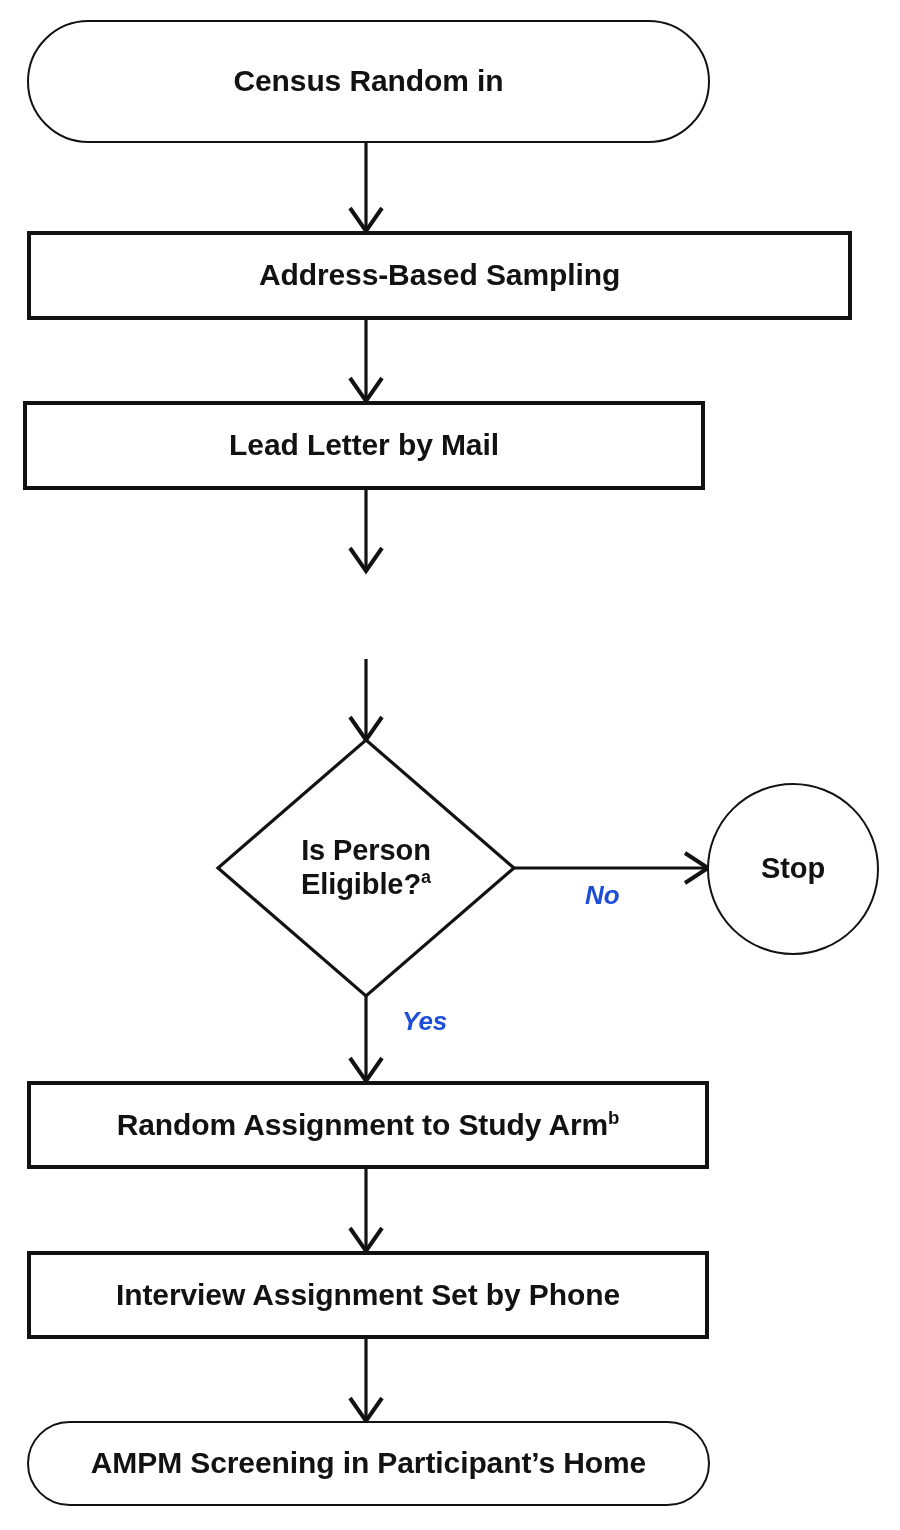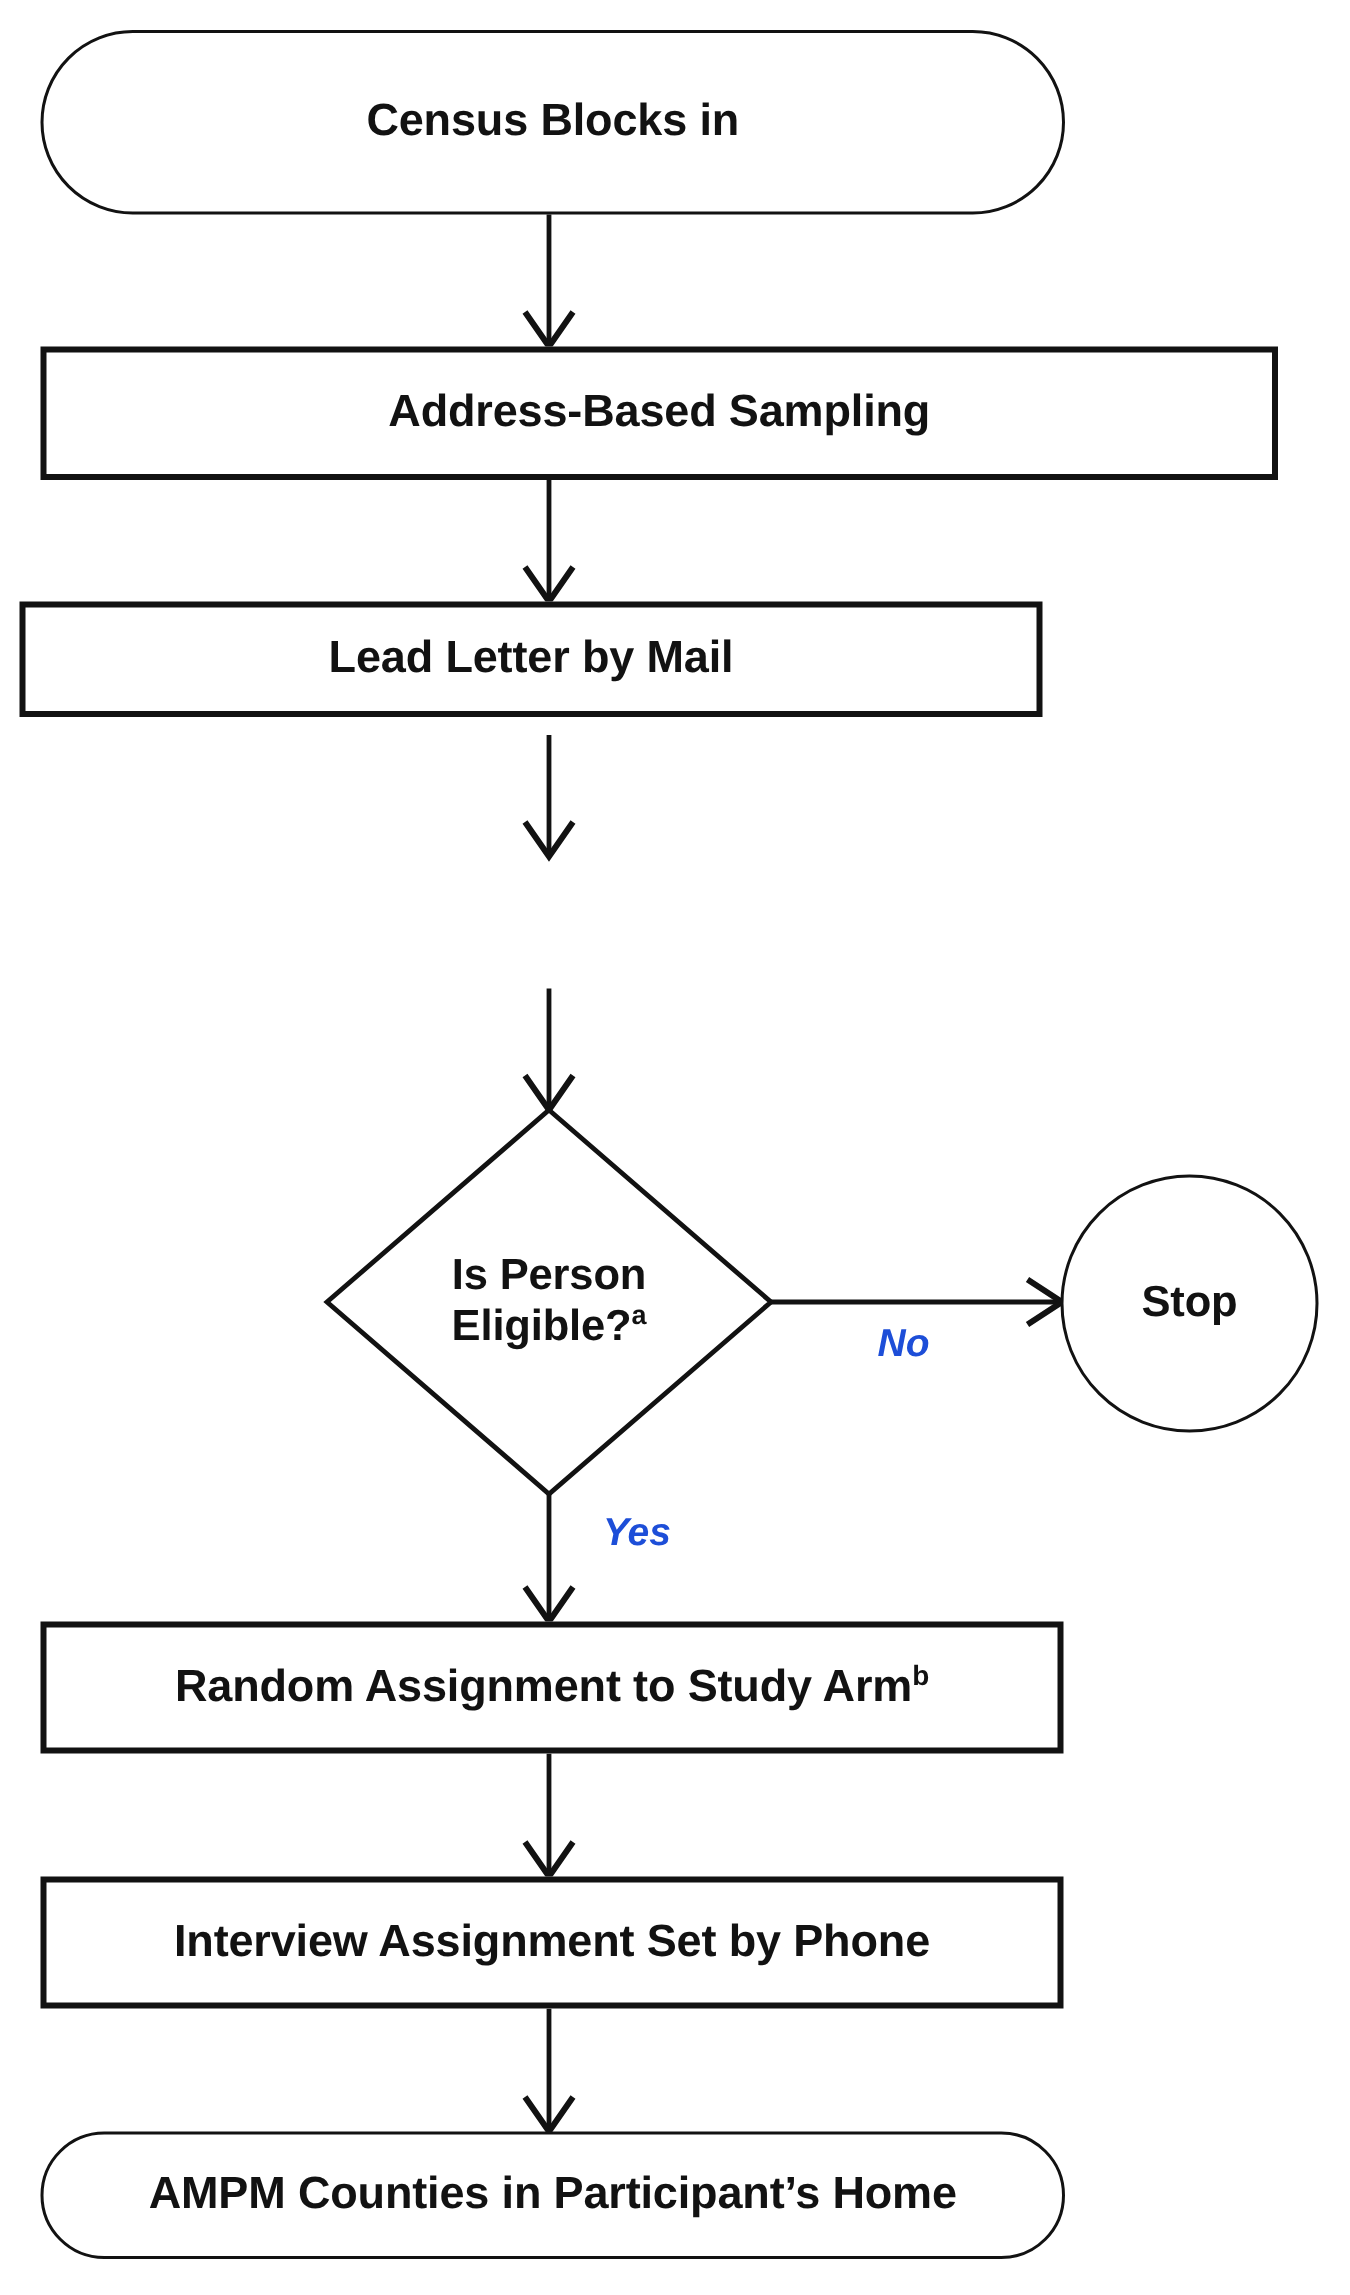--- a/index.html
+++ b/index.html
@@ -93,28 +93,28 @@
       <polyline points="350,1228 366,1251 382,1228" stroke-width="4"></polyline>
 
       <line x1="366" y1="1339" x2="366" y2="1421"></line>
       <polyline points="350,1398 366,1421 382,1398" stroke-width="4"></polyline>
     </g>
 
     <polygon points="366,740 514,868 366,996 218,868" fill="#ffffff" stroke="#121212" stroke-width="3.2"></polygon>
   </svg>
 
   <div class="node stadium" style="left:27px; top:20px; width:683px; height:123px; border-radius:62px;">
-    <div class="label bold" style="font-size:30px;"><span>Census Blocks in</span><br></div>
+    <div class="label bold" style="font-size:30px;"><span>Census Random in</span><br></div>
   </div>
 
   <div class="node rect" style="left:27px; top:231px; width:825px; height:89px;">
     <div class="label bold" style="font-size:30px;">Address-Based Sampling</div>
   </div>
 
-  <div class="node rect" style="left:13px; top:401px; width:682px; height:77px;">
+  <div class="node rect" style="left:23px; top:401px; width:682px; height:89px;">
     <div class="label reg" style="font-size:30px;">Lead Letter by Mail</div>
   </div>
 
 
   <div class="node" style="left:238px; top:812px; width:256px; height:112px; background:transparent;">
     <div class="label reg" style="font-size:29px;"><span>Is Person</span><br><span>Eligible?</span><sup class="fn">a</sup></div>
   </div>
 
   <div class="node circle" style="left:707px; top:783px; width:172px; height:172px;">
     <div class="label reg" style="font-size:29px;">Stop</div>
@@ -122,20 +122,20 @@
 
   <div class="node rect" style="left:27px; top:1081px; width:682px; height:88px;">
     <div class="label reg" style="font-size:30px;"><span>Random Assignment to Study Arm</span><sup class="fn">b</sup></div>
   </div>
 
   <div class="node rect" style="left:27px; top:1251px; width:682px; height:88px;">
     <div class="label bold" style="font-size:30px;">Interview Assignment Set by Phone</div>
   </div>
 
   <div class="node stadium" style="left:27px; top:1421px; width:683px; height:85px; border-radius:43px;">
-    <div class="label bold" style="font-size:30px;">AMPM Counties in Participant’s Home</div>
+    <div class="label bold" style="font-size:30px;">AMPM Screening in Participant’s Home</div>
   </div>
 
   <div class="edge-label" style="left:585px; top:880px;">No</div>
 
   <div class="edge-label" style="left:402px; top:1006px;">Yes</div>
 
 </div>
 
 </body></html>

